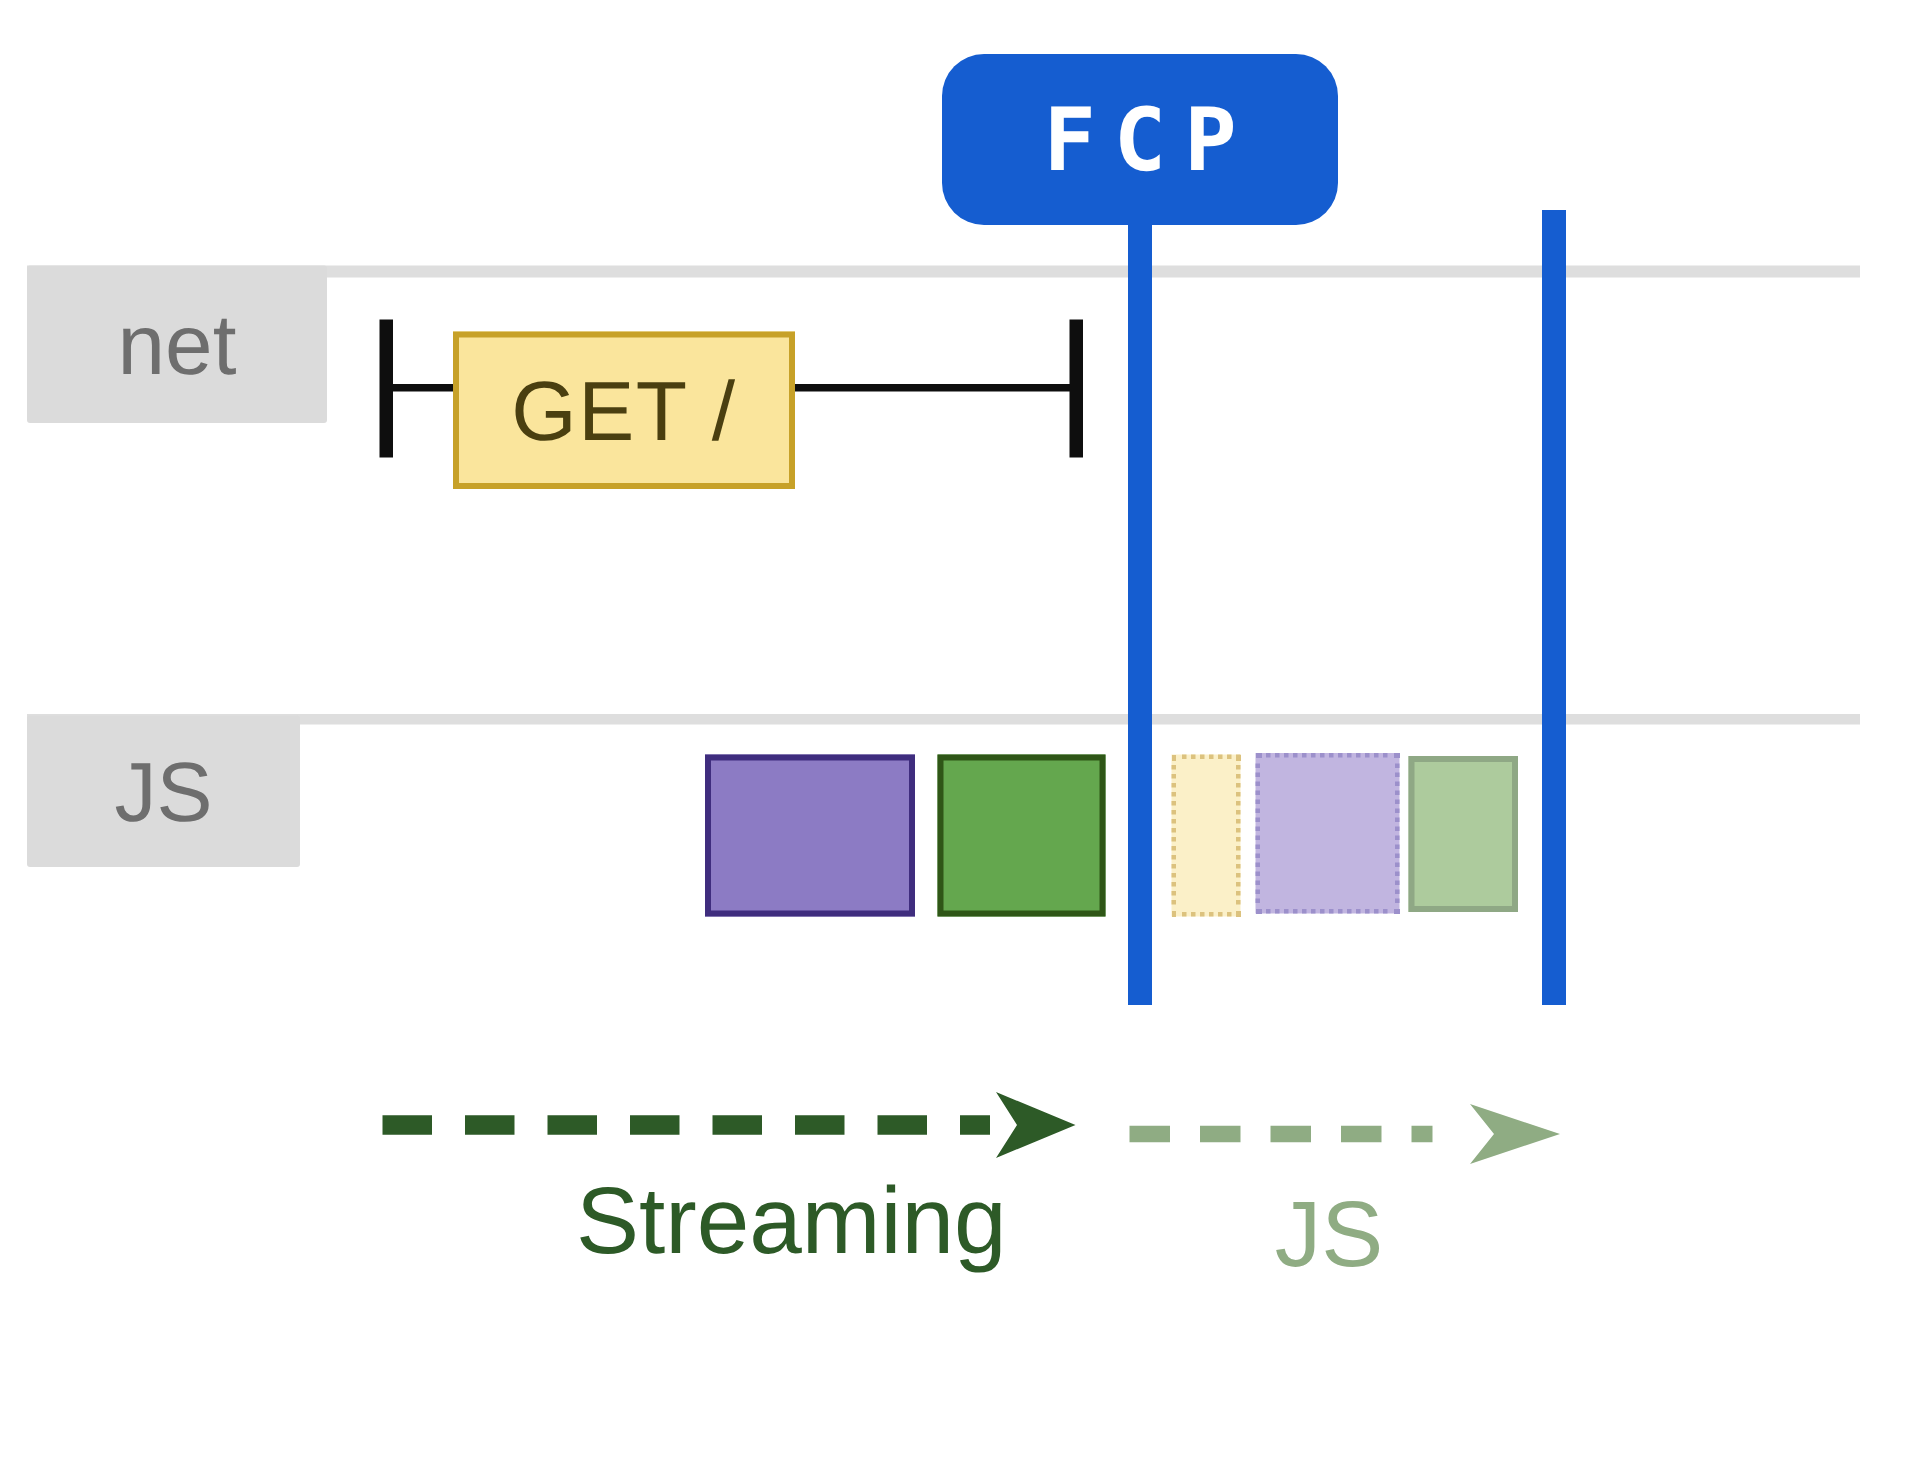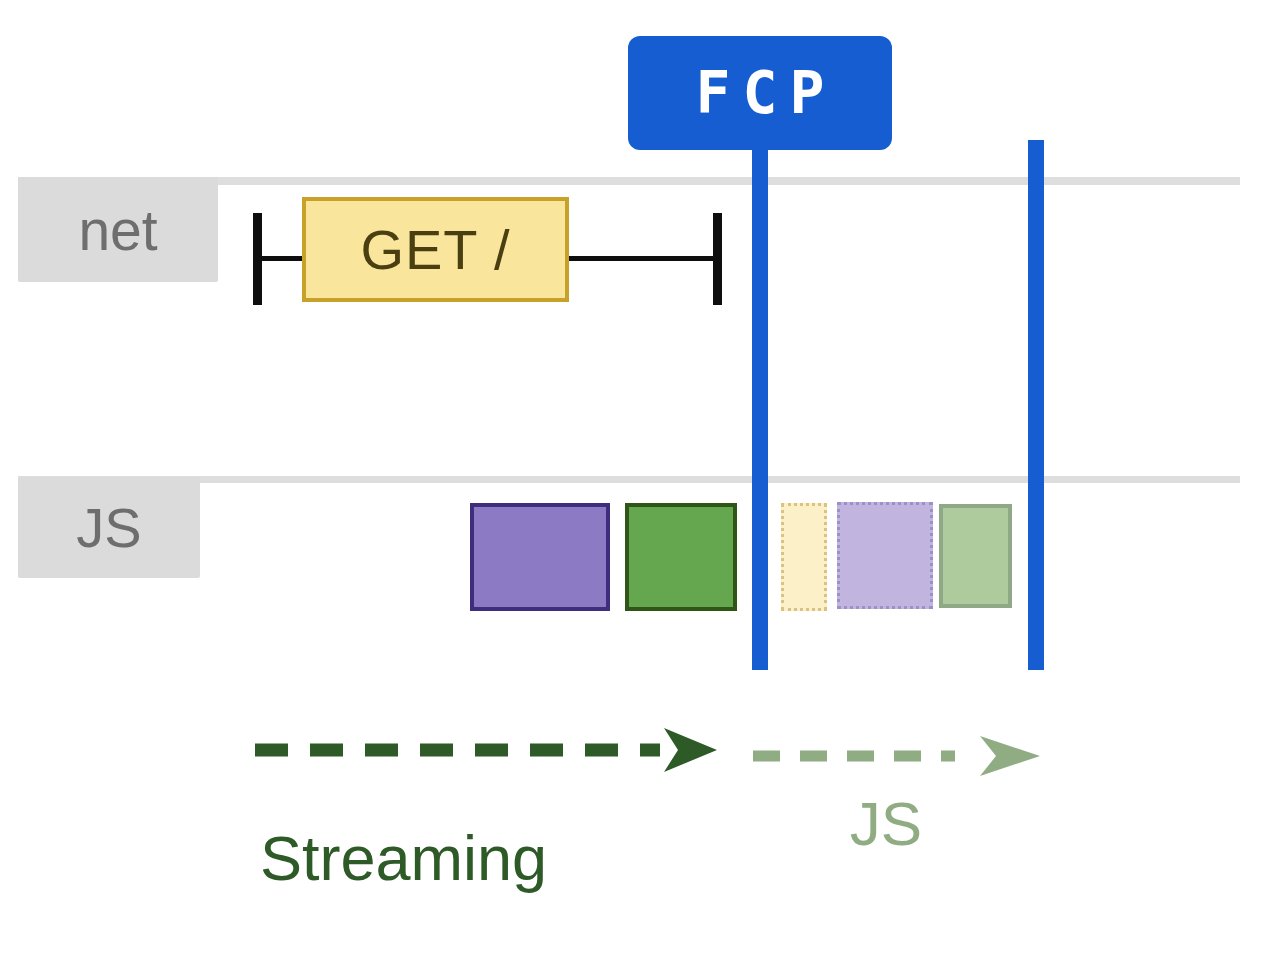--- a/index.html
+++ b/index.html
@@ -38,48 +38,48 @@
     display:flex;align-items:center;justify-content:center;z-index:1;
     color:var(--tab_text);
   }
   .net-tab{top:177px;width:200px;height:105px;font-size:57px;}
   .js-tab{top:477px;width:182px;height:101px;font-size:56px;}
   .stem{position:absolute;width:16px;background:var(--accent_blue);z-index:2;}
   .fcp-stem{left:752px;top:140px;height:530px;}
   .tti-stem{left:1028px;top:140px;height:530px;}
   .badge{
     position:absolute;top:36px;width:264px;height:114px;background:var(--accent_blue);
-    border-radius:12px;display:flex;align-items:center;justify-content:center;z-index:3;
+    border-radius:28px;display:flex;align-items:center;justify-content:center;z-index:3;
     color:var(--badge_text);font-family:"DejaVu Sans Mono","Liberation Mono",monospace;
     font-weight:bold;font-size:58px;letter-spacing:12px;padding-left:12px;box-sizing:border-box;
   }
   .fcp-badge{left:628px;}
   .tti-badge{left:908px;}
   .tick{position:absolute;top:213px;width:9px;height:92px;background:var(--tick_black);z-index:1;}
   .left-tick{left:253px;}
   .right-tick{left:713px;}
   .connector{position:absolute;left:258px;top:256px;width:458px;height:5px;background:var(--tick_black);z-index:1;}
   .get-box{
-    position:absolute;left:302px;top:197px;width:267px;height:105px;box-sizing:border-box;
+    position:absolute;left:302px;top:221px;width:228px;height:105px;box-sizing:border-box;
     background:var(--get_fill);border:4px solid var(--get_border);z-index:2;
     display:flex;align-items:center;justify-content:center;
     color:var(--get_text);font-size:56px;letter-spacing:1px;
   }
   .task{position:absolute;box-sizing:border-box;z-index:2;}
   .task-purple{left:470px;top:503px;width:140px;height:108px;background:var(--task_purple_fill);border:4px solid var(--task_purple_border);}
   .task-green{left:625px;top:503px;width:112px;height:108px;background:var(--task_green_fill);border:4px solid var(--task_green_border);}
   .task-faded-yellow{left:781px;top:503px;width:46px;height:108px;background:var(--faded_yellow_fill);border:3px dotted var(--faded_yellow_border);}
   .task-faded-purple{left:837px;top:502px;width:96px;height:107px;background:var(--faded_purple_fill);border:3px dotted var(--faded_purple_border);}
   .task-faded-green{left:939px;top:504px;width:73px;height:104px;background:var(--faded_green_fill);border:4px solid var(--faded_green_border);}
   .arrow-svg{position:absolute;z-index:1;}
   .streaming-arrow{left:250px;top:727px;}
   .js-arrow{left:750px;top:735px;}
   .streaming-label{
-    position:absolute;left:260px;top:778px;width:535px;
-    color:var(--streaming_green);font-size:63px;line-height:72px;z-index:1;margin-top:44px;
+    position:absolute;left:260px;top:778px;width:535px;text-align:center;
+    color:var(--streaming_green);font-size:63px;line-height:72px;z-index:1;
   }
   .js-optional-label{
     position:absolute;left:700px;top:784px;width:372px;text-align:center;
     color:var(--optional_green);font-size:62px;line-height:80px;z-index:1;
   }
   .js-optional-label .optional-line{font-size:58px;display:block;}
   .js-optional-label .js-line-text{display:block;}
 </style>
 </head>
 <body>

